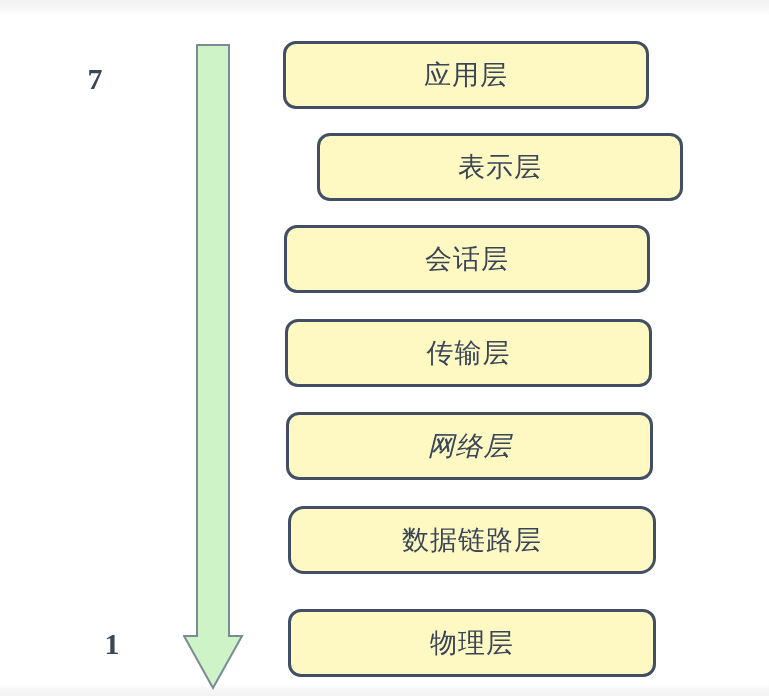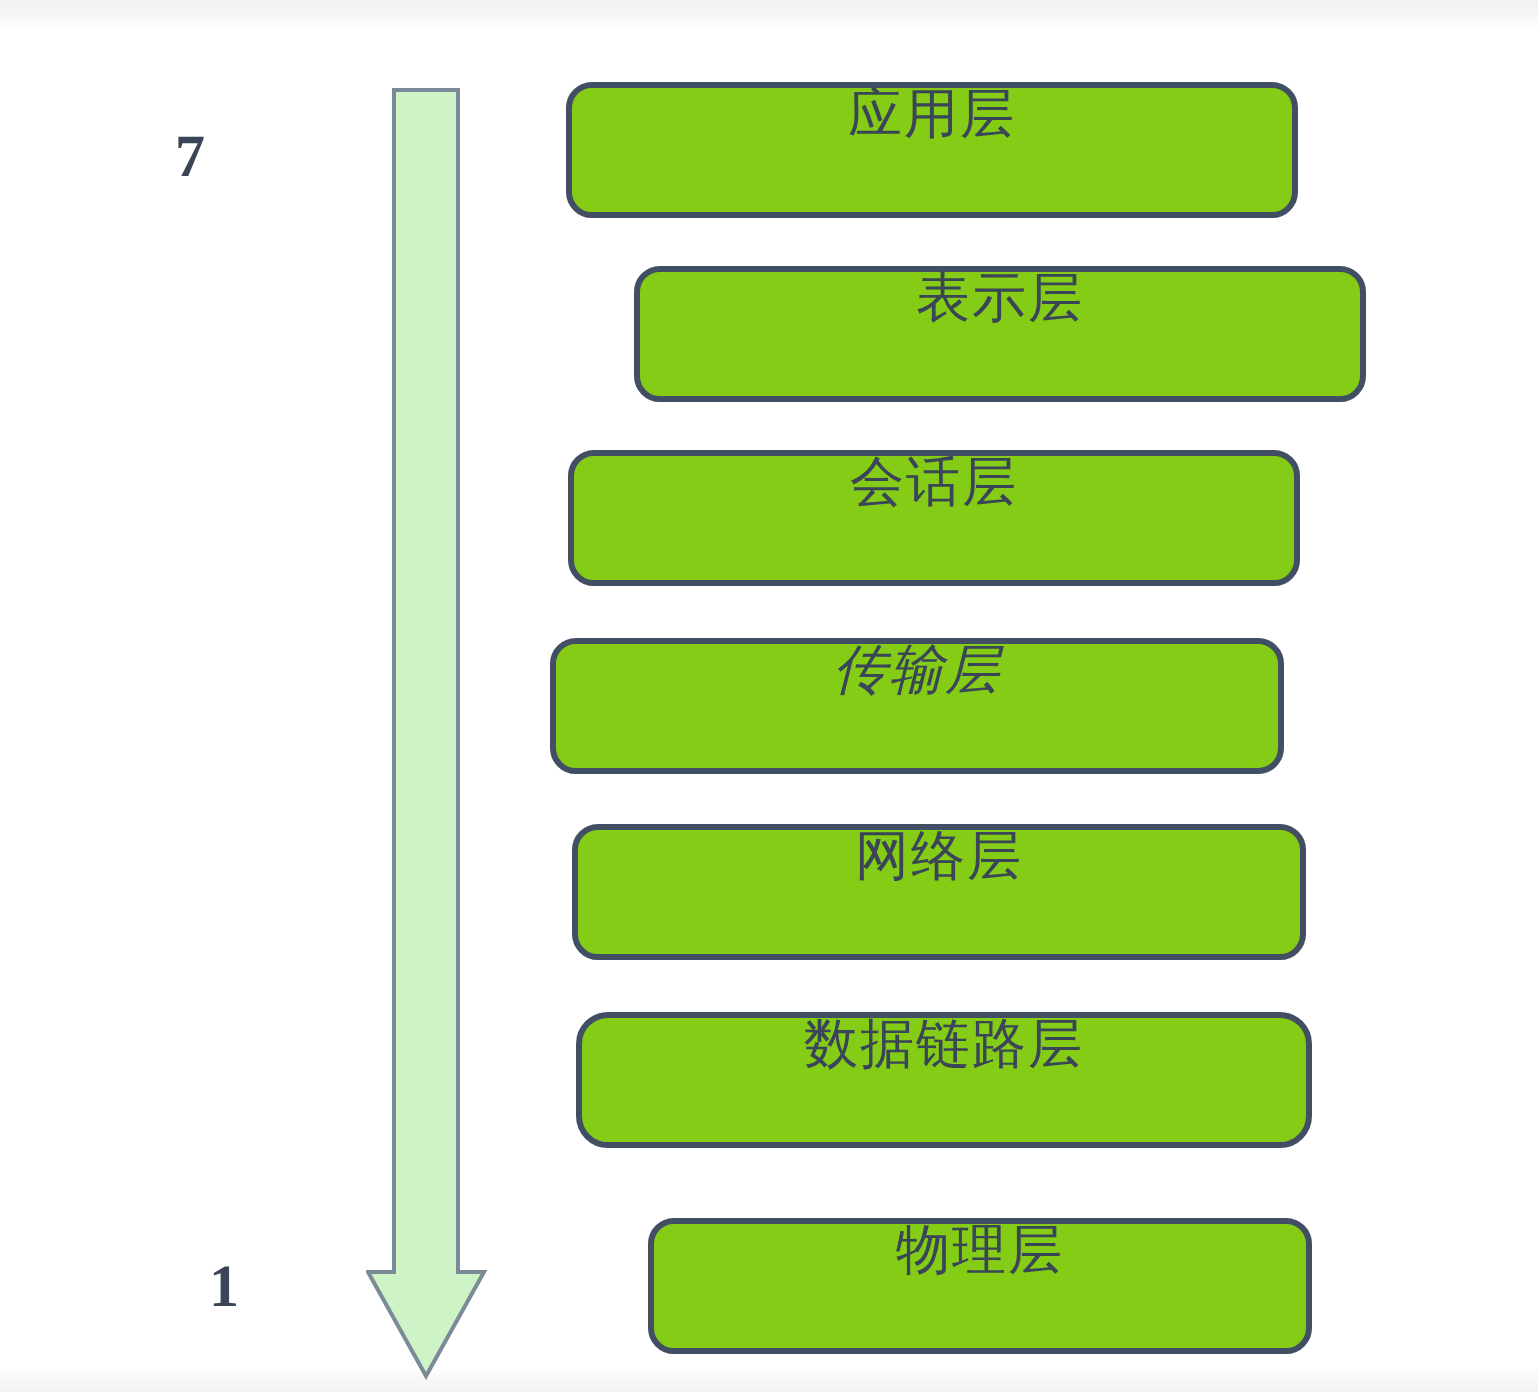--- a/index.html
+++ b/index.html
@@ -70,23 +70,23 @@
     left: 0;
     top: 0;
     width: 769px;
     height: 696px;
   }
   .layer-box {
     position: absolute;
     box-sizing: border-box;
     border: 3px solid #414e63;
     border-radius: 13px;
-    background: #84cc16;
+    background: #fef9c3;
     display: flex;
-    align-items: flex-start;
+    align-items: center;
     justify-content: center;
   }
   .layer-label {
     color: #3a4557;
     font-size: 27px;
     letter-spacing: 1px;
     line-height: 1;
     white-space: nowrap;
     font-family: "Liberation Sans", "DejaVu Sans", sans-serif;
   }
@@ -115,30 +115,30 @@
     </div>
 
     <div class="layer-box" style="left:283px; top:133px; width:366px; height:68px;margin-left:34px;">
       <span class="layer-label">表示层</span>
     </div>
 
     <div class="layer-box" style="left:284px; top:225px; width:366px; height:68px;">
       <span class="layer-label">会话层</span>
     </div>
 
-    <div class="layer-box" style="left:275px; top:319px; width:367px; height:68px;font-style:italic;">
+    <div class="layer-box" style="left:285px; top:319px; width:367px; height:68px;">
       <span class="layer-label">传输层</span>
     </div>
 
-    <div class="layer-box" style="left:286px; top:412px; width:367px; height:68px;">
+    <div class="layer-box" style="left:286px; top:412px; width:367px; height:68px;font-style:italic;">
       <span class="layer-label">网络层</span>
     </div>
 
     <div class="layer-box" style="left:288px; top:506px; width:368px; height:68px;border-radius:16px;">
       <span class="layer-label">数据链路层</span>
     </div>
 
-    <div class="layer-box" style="left:288px; top:609px; width:332px; height:68px;margin-left:36px;">
+    <div class="layer-box" style="left:288px; top:609px; width:368px; height:68px;">
       <span class="layer-label">物理层</span>
     </div>
 
   </div>
 </div>
 
 </body></html>

